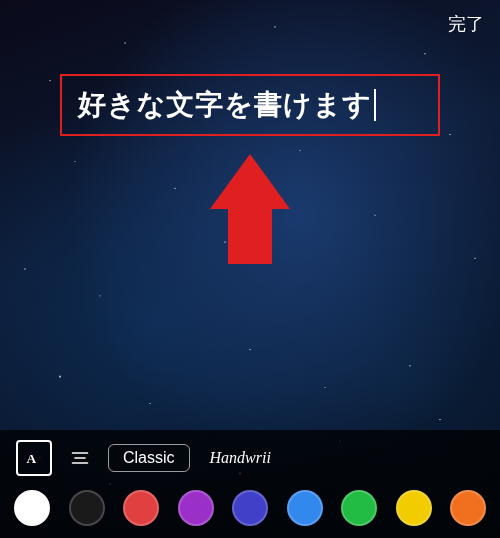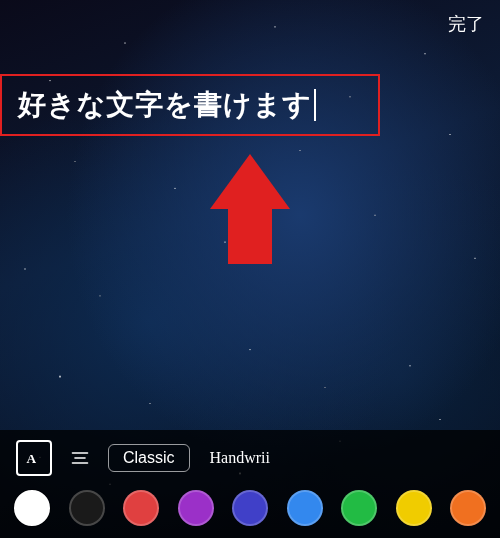--- a/index.html
+++ b/index.html
@@ -78,21 +78,21 @@
       background: none;
       border: none;
       cursor: pointer;
     }
 
     
     #main-area {
       flex: 1;
       display: flex;
       align-items: flex-start;
-      justify-content: flex-start;
+      justify-content: center;
       padding-top: 30px;
       position: relative;
     }
 
     
     #text-input-container {
       border: 2.5px solid #e02020;
       padding: 10px 16px;
       display: flex;
       align-items: center;
@@ -203,20 +203,21 @@
       background: rgba(255,255,255,0.0);
       font-weight: 600;
     }
 
     .font-typewriter {
       font-family: 'Courier New', monospace;
     }
 
     .font-handwriting {
       font-family: cursive;
+      font-style: italic;
     }
 
     
     #color-row {
       display: flex;
       align-items: center;
       justify-content: space-between;
       padding: 6px 14px 4px;
       gap: 6px;
     }

